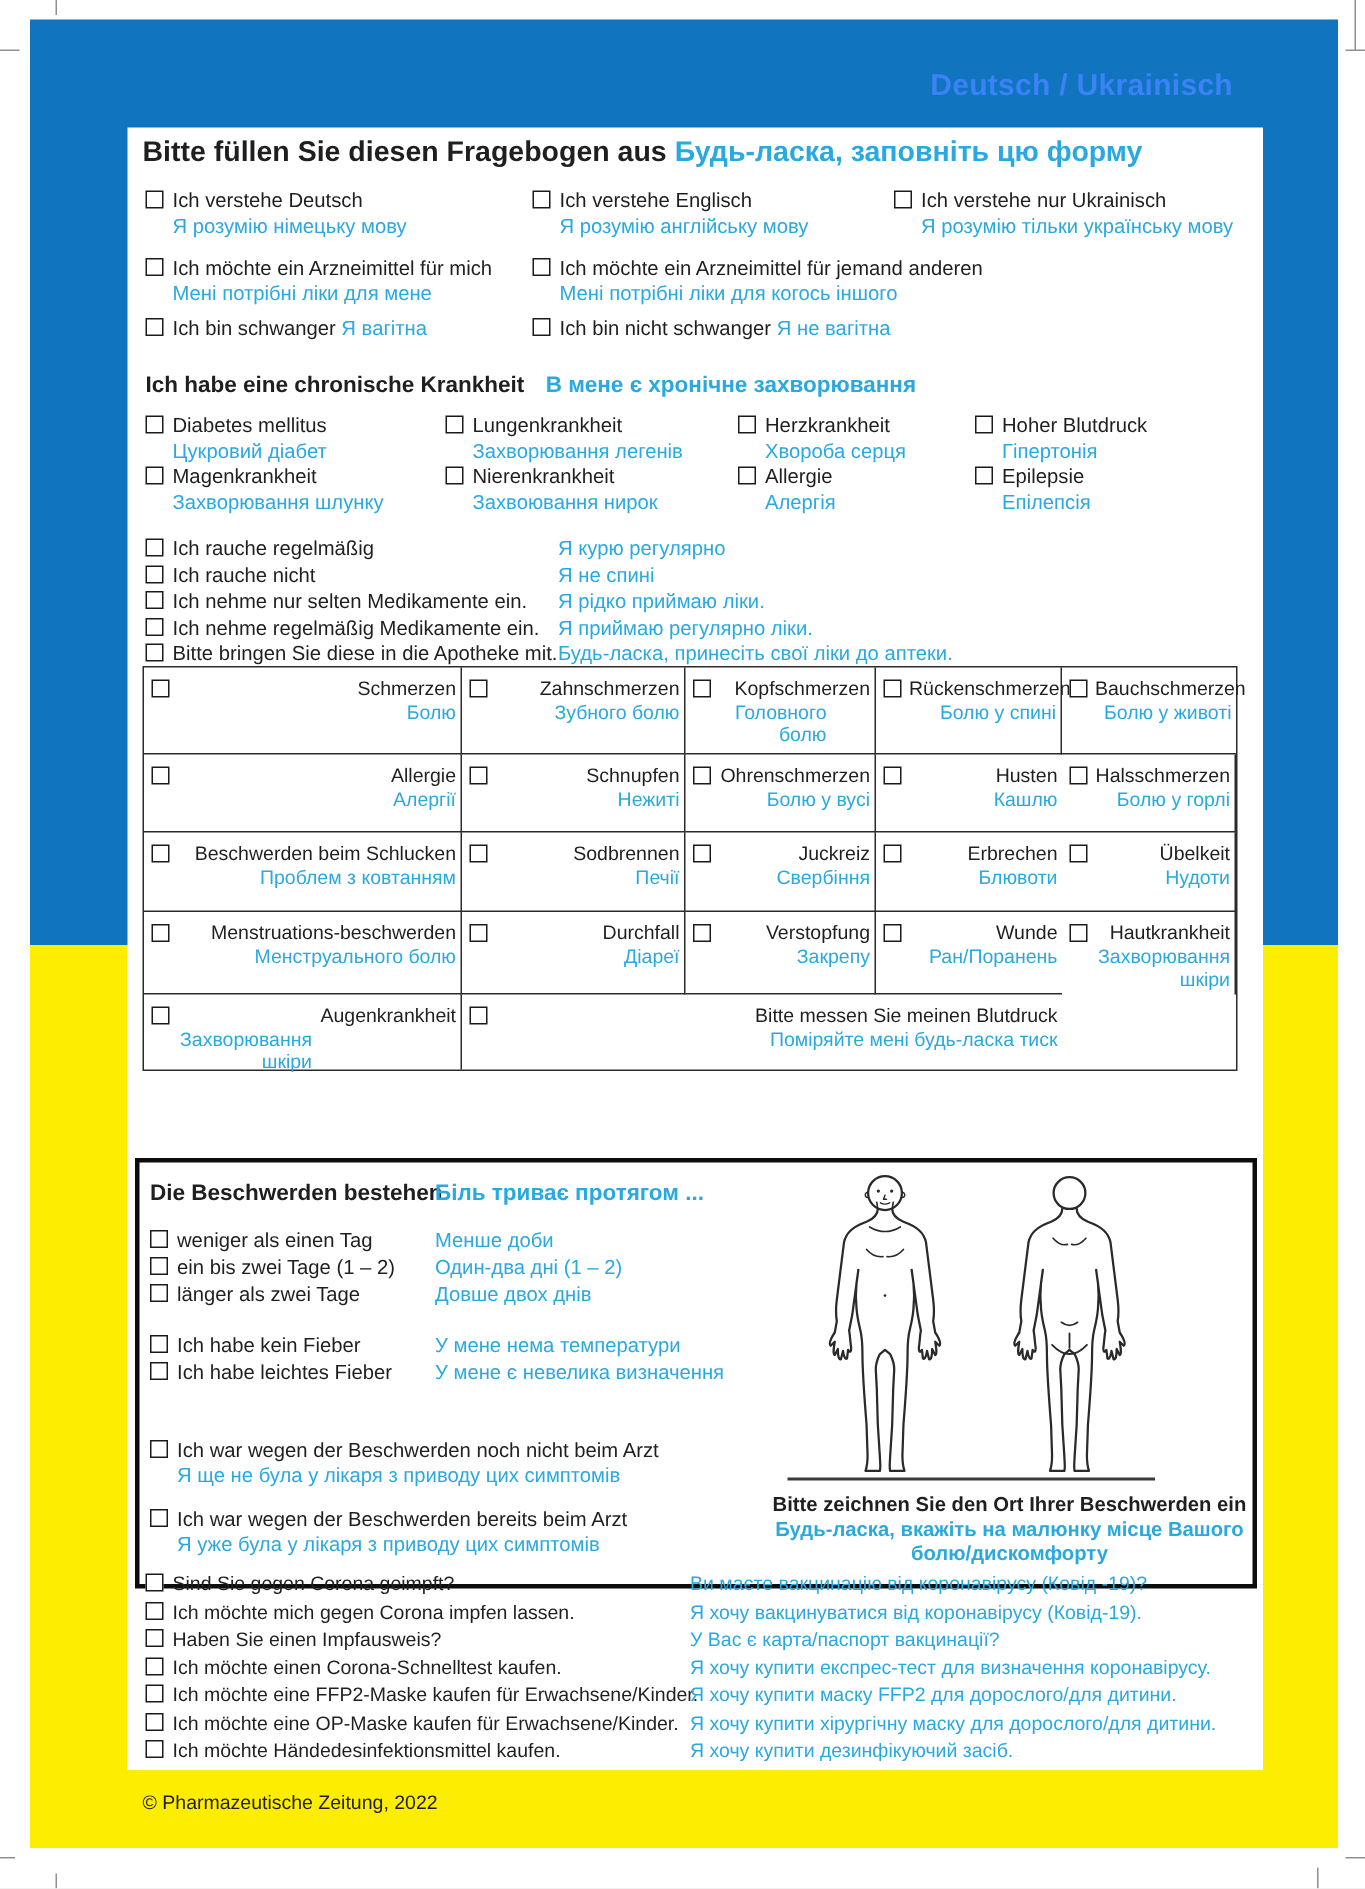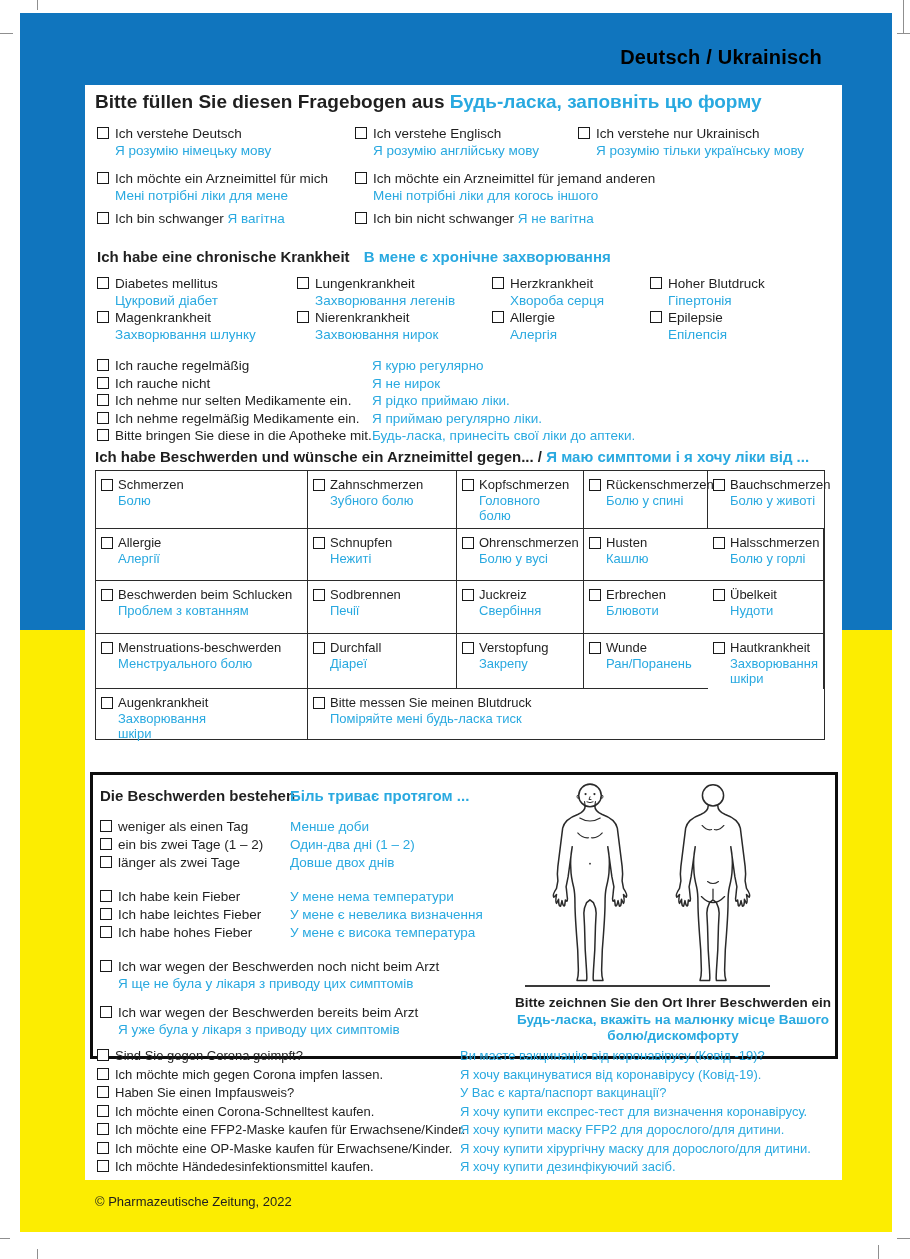--- a/index.html
+++ b/index.html
@@ -3,35 +3,35 @@
 <meta charset="utf-8">
 <style>
   html,body{margin:0;padding:0;background:#e8e8e8;}
   .page{position:relative;width:910px;height:1259px;background:#ffffff;overflow:hidden;
         font-family:"Liberation Sans","DejaVu Sans",sans-serif;color:#1f1f1f;}
   .bg-blue{position:absolute;left:20px;top:13px;width:872px;height:617px;background:#1075be;}
   .bg-yellow{position:absolute;left:20px;top:630px;width:872px;height:602px;background:#fced01;}
   .panel{position:absolute;left:85px;top:85px;width:757px;height:1095px;background:#ffffff;}
   .crop{position:absolute;background:#8f8f8f;}
   .lang{position:absolute;top:46px;left:420px;width:402px;text-align:right;
-        font-size:20px;font-weight:bold;color:#000000;letter-spacing:0.2px;}
+        font-size:20px;font-weight:bold;color:#3b82f6;letter-spacing:0.2px;}
   .title{position:absolute;left:95px;top:91px;font-size:19px;font-weight:bold;white-space:nowrap;}
   .de{color:#1f1f1f;}
   .uk{color:#29a9e0;}
   .item{position:absolute;font-size:13.5px;line-height:16.5px;}
   .cb{display:inline-block;width:10px;height:10px;border:1.7px solid #1a1a1a;background:#fff;
       margin-right:6px;vertical-align:-1px;}
   .txt{display:inline-block;vertical-align:top;white-space:nowrap;}
   .ukcol{position:absolute;top:0;white-space:nowrap;}
   .hdr{position:absolute;font-size:15px;font-weight:bold;white-space:nowrap;}
   
-  .sym-table{position:absolute;left:95px;top:470px;display:grid;background:#fff;
+  .sym-table{position:absolute;left:95px;top:444px;display:grid;background:#fff;
              grid-template-columns:212px 149px 127px 124px 116px;
              grid-template-rows:58px 52px 53px 55px 50px;
-             border:1.5px solid #2b2b2b;font-size:13px;line-height:15.5px;}
+             border:1.5px solid #2b2b2b;font-size:13px;line-height:15.5px;text-align:right;}
   .sym-cell{position:relative;border-right:1px solid #2b2b2b;border-bottom:1px solid #2b2b2b;
             padding:6px 3px 0 5px;}
   .sym-cell.last-col{border-right:none;}
   .sym-cell.last-row{border-bottom:none;}
   .sym-cell.span3{grid-column:span 3;}
   .sym-cell .cbp{position:absolute;left:5px;top:8px;margin:0;}
   .sym-cell .ctxt{margin-left:17px;}
   
   .dbox{position:absolute;left:90px;top:772px;width:748px;height:287px;background:#fff;
         border:3px solid #0d0d0d;box-sizing:border-box;}
@@ -67,21 +67,21 @@
     <span class="de">Bitte füllen Sie diesen Fragebogen aus</span>
     <span class="uk">Будь-ласка, заповніть цю форму</span>
   </div>
 
   <div class="item" style="left:355px;top:126px">
     <span class="cb"></span><span class="txt"><span class="de">Ich verstehe Englisch</span><br><span class="uk">Я розумію англійську мову</span></span>
   </div>
   <div class="item" style="left:97px;top:126px">
     <span class="cb"></span><span class="txt"><span class="de">Ich verstehe Deutsch</span><br><span class="uk">Я розумію німецьку мову</span></span>
   </div>
-  <div class="item" style="left:578px;top:126px">
+  <div class="item" style="left:596px;top:126px">
     <span class="cb"></span><span class="txt"><span class="de">Ich verstehe nur Ukrainisch</span><br><span class="uk">Я розумію тільки українську мову</span></span>
   </div>
   <div class="item" style="left:97px;top:171px">
     <span class="cb"></span><span class="txt"><span class="de">Ich möchte ein Arzneimittel für mich</span><br><span class="uk">Мені потрібні ліки для мене</span></span>
   </div>
   <div class="item" style="left:355px;top:171px">
     <span class="cb"></span><span class="txt"><span class="de">Ich möchte ein Arzneimittel für jemand anderen</span><br><span class="uk">Мені потрібні ліки для когось іншого</span></span>
   </div>
   <div class="item" style="left:97px;top:211px">
     <span class="cb"></span><span class="txt"><span class="de">Ich bin schwanger</span> <span class="uk">Я вагітна</span></span>
@@ -118,21 +118,21 @@
   <div class="item" style="left:650px;top:310px">
     <span class="cb"></span><span class="txt"><span class="de">Epilepsie</span><br><span class="uk">Епілепсія</span></span>
   </div>
 
   <div class="item" style="left:97px;top:358px;width:740px">
     <span class="cb"></span><span class="de">Ich rauche regelmäßig</span>
     <span class="uk ukcol" style="left:275px">Я курю регулярно</span>
   </div>
   <div class="item" style="left:97px;top:376px;width:740px">
     <span class="cb"></span><span class="de">Ich rauche nicht</span>
-    <span class="uk ukcol" style="left:275px">Я не нирок</span>
+    <span class="uk ukcol" style="left:275px">Я не спині</span>
   </div>
   <div class="item" style="left:97px;top:411px;width:740px">
     <span class="cb"></span><span class="de">Ich nehme regelmäßig Medikamente ein.</span>
     <span class="uk ukcol" style="left:275px">Я приймаю регулярно ліки.</span>
   </div>
   <div class="item" style="left:97px;top:393px;width:740px">
     <span class="cb"></span><span class="de">Ich nehme nur selten Medikamente ein.</span>
     <span class="uk ukcol" style="left:275px">Я рідко приймаю ліки.</span>
   </div>
   <div class="item" style="left:97px;top:428px;width:740px">
@@ -324,24 +324,20 @@
       <span class="uk ukcol" style="left:190px">Довше двох днів</span>
     </div>
 
     <div class="item" style="left:7px;top:114px;width:420px">
       <span class="cb"></span><span class="de">Ich habe kein Fieber</span>
       <span class="uk ukcol" style="left:190px">У мене нема температури</span>
     </div>
     <div class="item" style="left:7px;top:132px;width:420px">
       <span class="cb"></span><span class="de">Ich habe leichtes Fieber</span>
       <span class="uk ukcol" style="left:190px">У мене є невелика визначення</span>
-    </div>
-    <div class="item" style="left:7px;top:150px;width:420px">
-      <span class="cb"></span><span class="de">Ich habe hohes Fieber</span>
-      <span class="uk ukcol" style="left:190px">У мене є висока температура</span>
     </div>
 
     <div class="item" style="left:7px;top:184px">
       <span class="cb"></span><span class="txt"><span class="de">Ich war wegen der Beschwerden noch nicht beim Arzt</span><br><span class="uk">Я ще не була у лікаря з приводу цих симптомів</span></span>
     </div>
     <div class="item" style="left:7px;top:230px">
       <span class="cb"></span><span class="txt"><span class="de">Ich war wegen der Beschwerden bereits beim Arzt</span><br><span class="uk">Я уже була у лікаря з приводу цих симптомів</span></span>
     </div>
 
     <svg class="figure-svg" style="left:452px;top:4px" width="90" height="205" viewBox="0 0 130 300">

